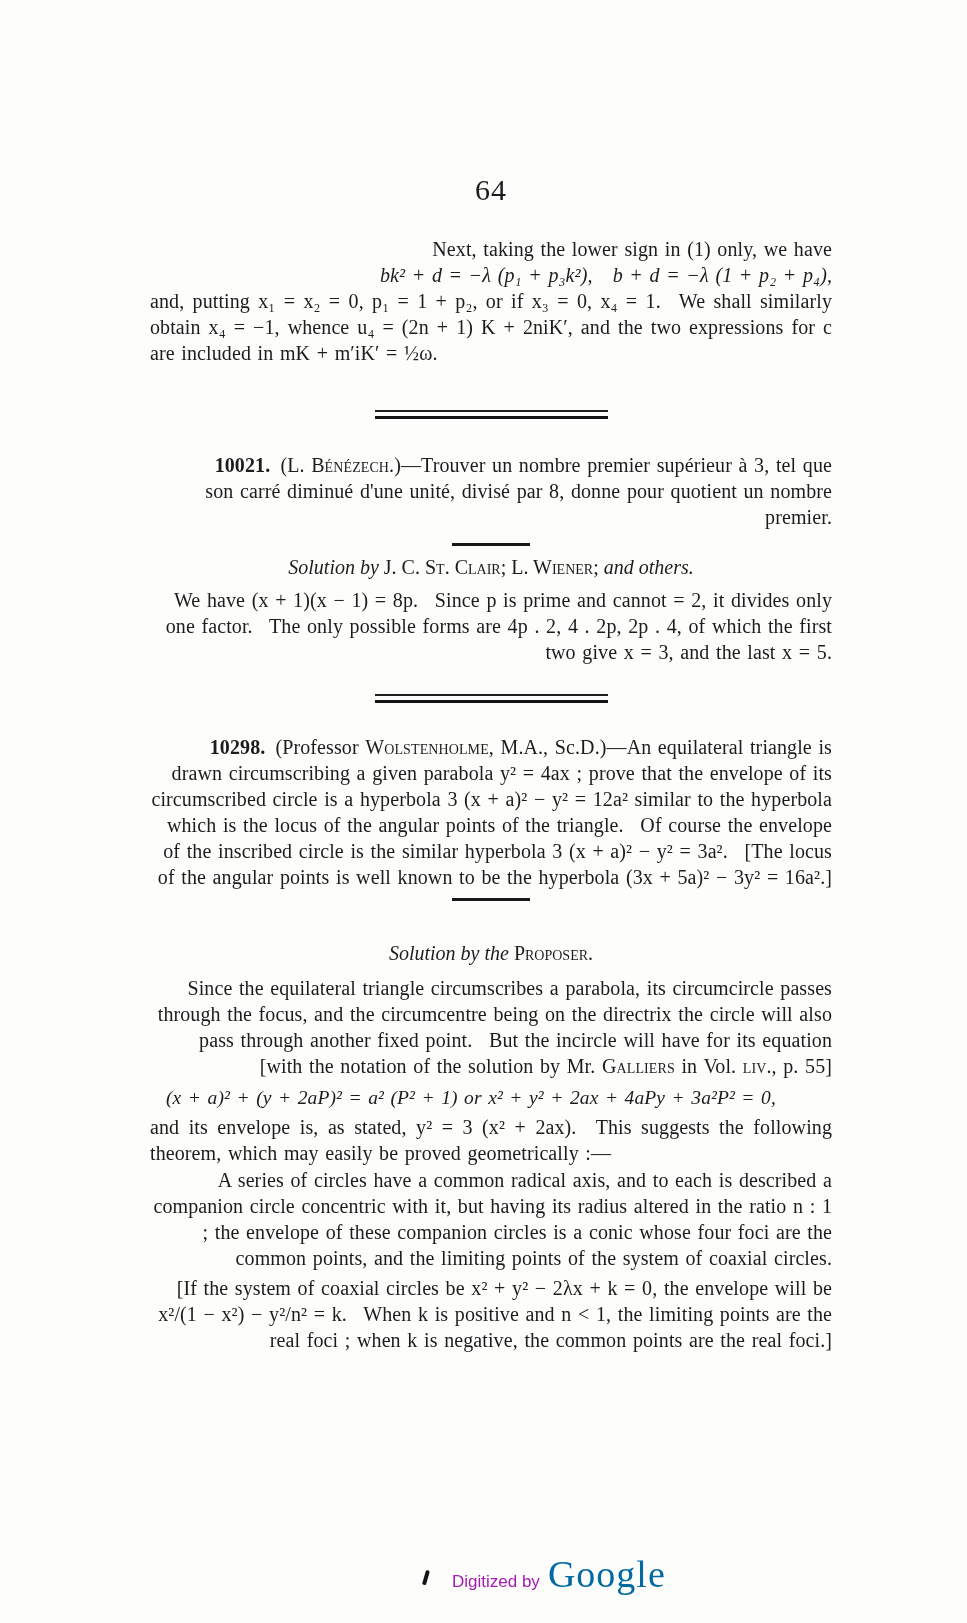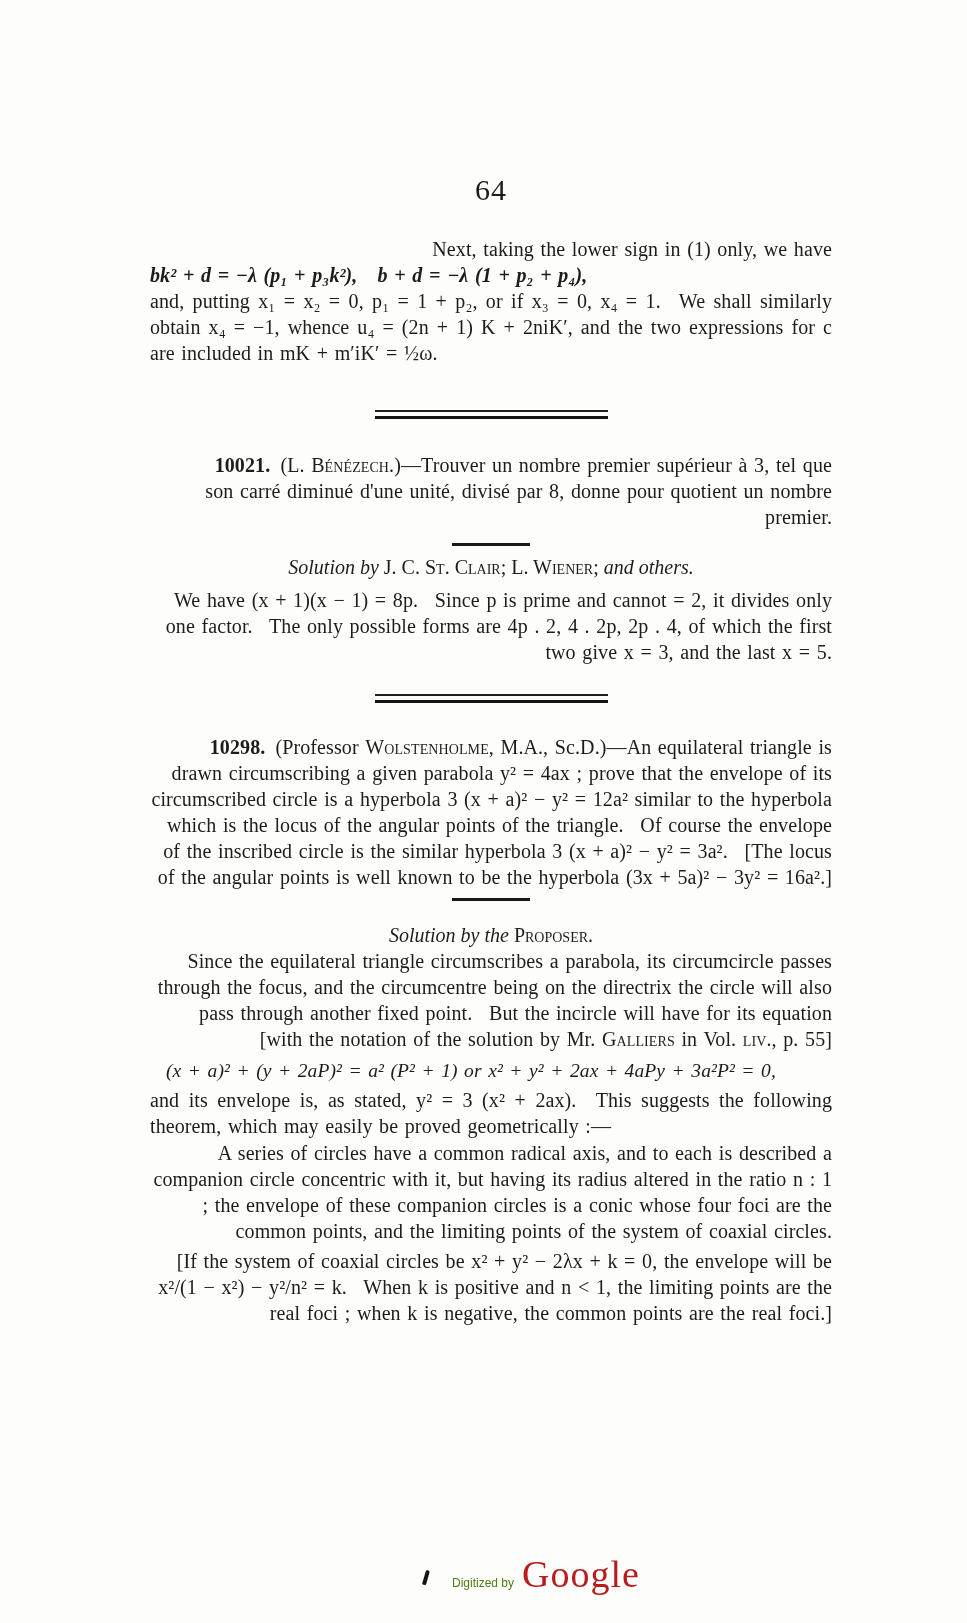--- a/index.html
+++ b/index.html
@@ -26,21 +26,21 @@
   }
   p { margin: 0; }
   .para, .line, .eq {
     font-size: 20px;
     line-height: 26px;
     letter-spacing: 0.1px;
     word-spacing: 1.5px;
   }
   .para { text-align: justify; }
   .indent { text-indent: 22px; text-align: right; }
-  .center { text-align: left; font-weight: bold; }
+  .center { text-align: right; }
   .bold { font-weight: 700; margin-left: 36px; }
   .sc { font-variant: small-caps; }
   .it { font-style: italic; }
   .eq { font-style: italic; }
   .eq2 { white-space: nowrap; text-indent: 16px; font-size: 19.5px; }
   .sol-head { 
     font-size: 20px; line-height: 26px; text-align: center; font-style: italic;
   }
   .sol-head .rm { font-style: normal; }
   .mt-intro   { margin-top: 28px; }
@@ -55,43 +55,43 @@
   .mt-p10021  { margin-top: 33px; }
   .rule-short {
     width: 78px; height: 0;
     border-top: 3px solid #181818;
     margin: 13px auto 0 auto;
   }
   .rule-short.second { margin-top: 8px; }
   .mt-solhead1 { margin-top: 8px; }
   .mt-solbody1 { margin-top: 7px; }
   .mt-p10298   { margin-top: 31px; }
-  .mt-solhead2 { margin-top: 21px; }
-  .mt-para1    { }
+  .mt-solhead2 { margin-top: 39px; }
+  .mt-para1    { margin-top: 9px; }
   .mt-eq2      { margin-top: 6px; font-style: italic; }
   .mt-para2    { margin-top: 3px; }
   .mt-para3    { margin-top: 1px; }
   .mt-para4    { margin-top: 4px; }
   .watermark {
     position: absolute;
     left: 452px;
     top: 1552px;
     display: flex;
     align-items: baseline;
     gap: 8px;
   }
   .dig {
     font-family: "Liberation Sans", "DejaVu Sans", sans-serif;
-    font-size: 12px;
-    color: #4d7c0f;
+    font-size: 17px;
+    color: #a21caf;
   }
   .glogo {
     font-family: "Liberation Serif", "DejaVu Serif", serif;
     font-size: 38px;
-    color: #b91c1c;
+    color: #0369a1;
     letter-spacing: 1px;
   }
   .pen {
     position: absolute;
     left: -28px;
     top: 18px;
     width: 4px;
     height: 15px;
     background: #141414;
     border-radius: 2px 2px 1px 1px;

